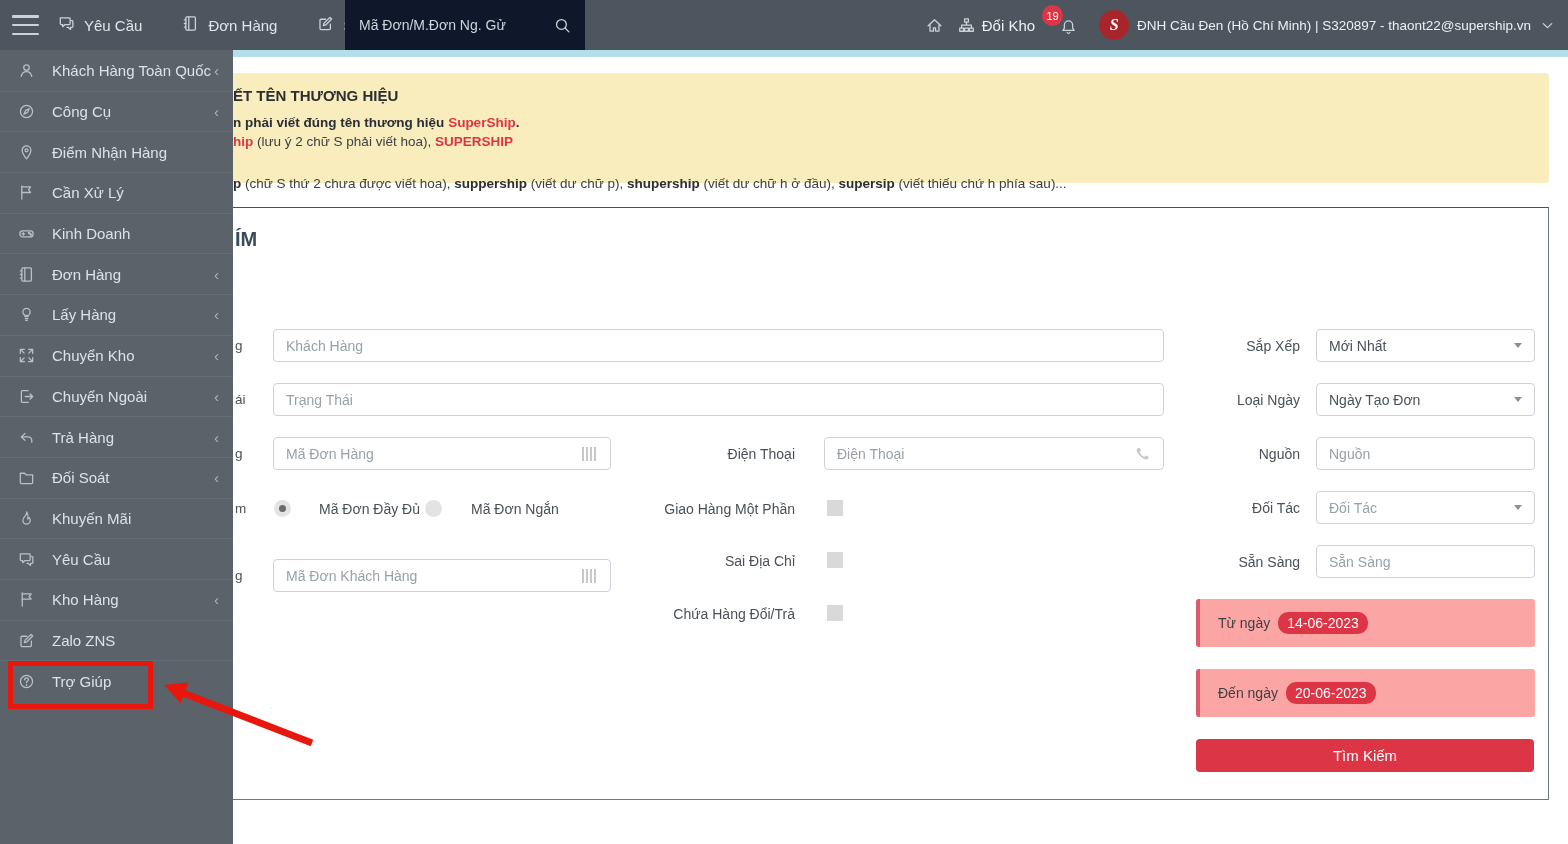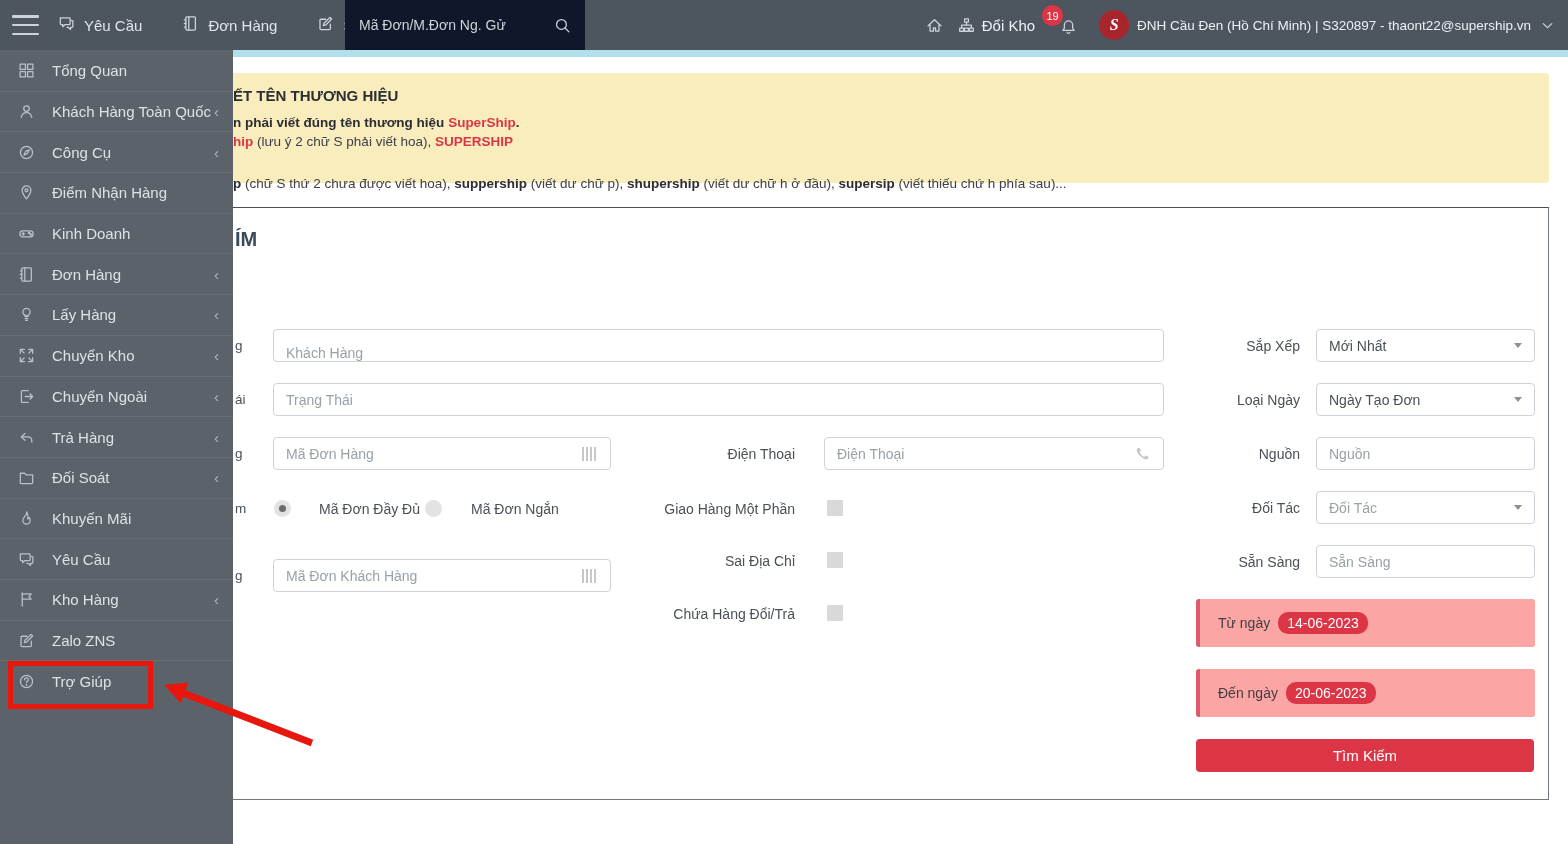--- a/index.html
+++ b/index.html
@@ -168,31 +168,20 @@
           </svg>
         </span>
     </div>
   </div>
 </div>
 
 <div id="sidebar">
     <div class="sb-item">
       <span class="sb-ic">
         <svg width="17" height="17" viewBox="0 0 16 16" fill="none" stroke="currentColor" stroke-width="1.2" stroke-linecap="round" stroke-linejoin="round">
-          <rect x="2" y="2" width="5" height="5"></rect>
-          <rect x="9" y="2" width="5" height="5"></rect>
-          <rect x="2" y="9" width="5" height="5"></rect>
-          <rect x="9" y="9" width="5" height="5"></rect>
-        </svg>
-      </span>
-      <span>Tổng Quan</span>
-    </div>
-    <div class="sb-item">
-      <span class="sb-ic">
-        <svg width="17" height="17" viewBox="0 0 16 16" fill="none" stroke="currentColor" stroke-width="1.2" stroke-linecap="round" stroke-linejoin="round">
           <circle cx="8" cy="5.2" r="2.6"></circle>
           <path d="M3 13.6c.7-3 2.7-4.6 5-4.6s4.3 1.6 5 4.6"></path>
         </svg>
       </span>
       <span>Khách Hàng Toàn Quốc</span>
       <span class="sb-chev">‹</span>
     </div>
     <div class="sb-item">
       <span class="sb-ic">
         <svg width="17" height="17" viewBox="0 0 16 16" fill="none" stroke="currentColor" stroke-width="1.2" stroke-linecap="round" stroke-linejoin="round">
@@ -204,20 +193,29 @@
       <span class="sb-chev">‹</span>
     </div>
     <div class="sb-item">
       <span class="sb-ic">
         <svg width="17" height="17" viewBox="0 0 16 16" fill="none" stroke="currentColor" stroke-width="1.2" stroke-linecap="round" stroke-linejoin="round">
           <path d="M8 1.8a4.1 4.1 0 0 1 4.1 4.1C12.1 9 8 14 8 14S3.9 9 3.9 5.9A4.1 4.1 0 0 1 8 1.8z"></path>
           <circle cx="8" cy="5.9" r="1.4"></circle>
         </svg>
       </span>
       <span>Điểm Nhận Hàng</span>
+    </div>
+    <div class="sb-item">
+      <span class="sb-ic">
+        <svg width="17" height="17" viewBox="0 0 16 16" fill="none" stroke="currentColor" stroke-width="1.2" stroke-linecap="round" stroke-linejoin="round">
+          <path d="M3.6 1.8v12.4"></path>
+          <path d="M3.6 2.8h8.2L10 5.4l1.8 2.6H3.6"></path>
+        </svg>
+      </span>
+      <span>Cần Xử Lý</span>
     </div>
     <div class="sb-item">
       <span class="sb-ic">
         <svg width="17" height="17" viewBox="0 0 16 16" fill="none" stroke="currentColor" stroke-width="1.2" stroke-linecap="round" stroke-linejoin="round">
           <rect x="1.8" y="5.6" width="12.4" height="5.6" rx="2.6"></rect>
           <path d="M5 7.2v2.4M3.8 8.4h2.4"></path>
           <circle cx="10.4" cy="7.6" r=".6"></circle>
           <circle cx="12" cy="9" r=".6"></circle>
         </svg>
       </span>
@@ -343,21 +341,21 @@
 <div id="panel">
   <div id="panel-title">ÍM</div>
   <div id="clip-labels">
       <span class="clip-label" style="top: 130px;">g</span>
       <span class="clip-label" style="top: 184px;">ái</span>
       <span class="clip-label" style="top: 238px;">g</span>
       <span class="clip-label" style="top: 293px;">m</span>
       <span class="clip-label" style="top: 360px;">g</span>
     </div>
 
-  <div class="f-input" style="left:40px; top:121px; width:891px;align-items:flex-end;">
+  <div class="f-input" style="left:40px; top:121px; width:891px;">
     <input placeholder="Khách Hàng" style="">
   </div>
   <div class="f-input" style="left:40px; top:175px; width:891px;">
     <input placeholder="Trạng Thái" style="">
   </div>
   <div class="f-input" style="left:40px; top:229px; width:338px;">
     <input placeholder="Mã Đơn Hàng" style="">
     <span class="barcode"></span>
   </div>
 

